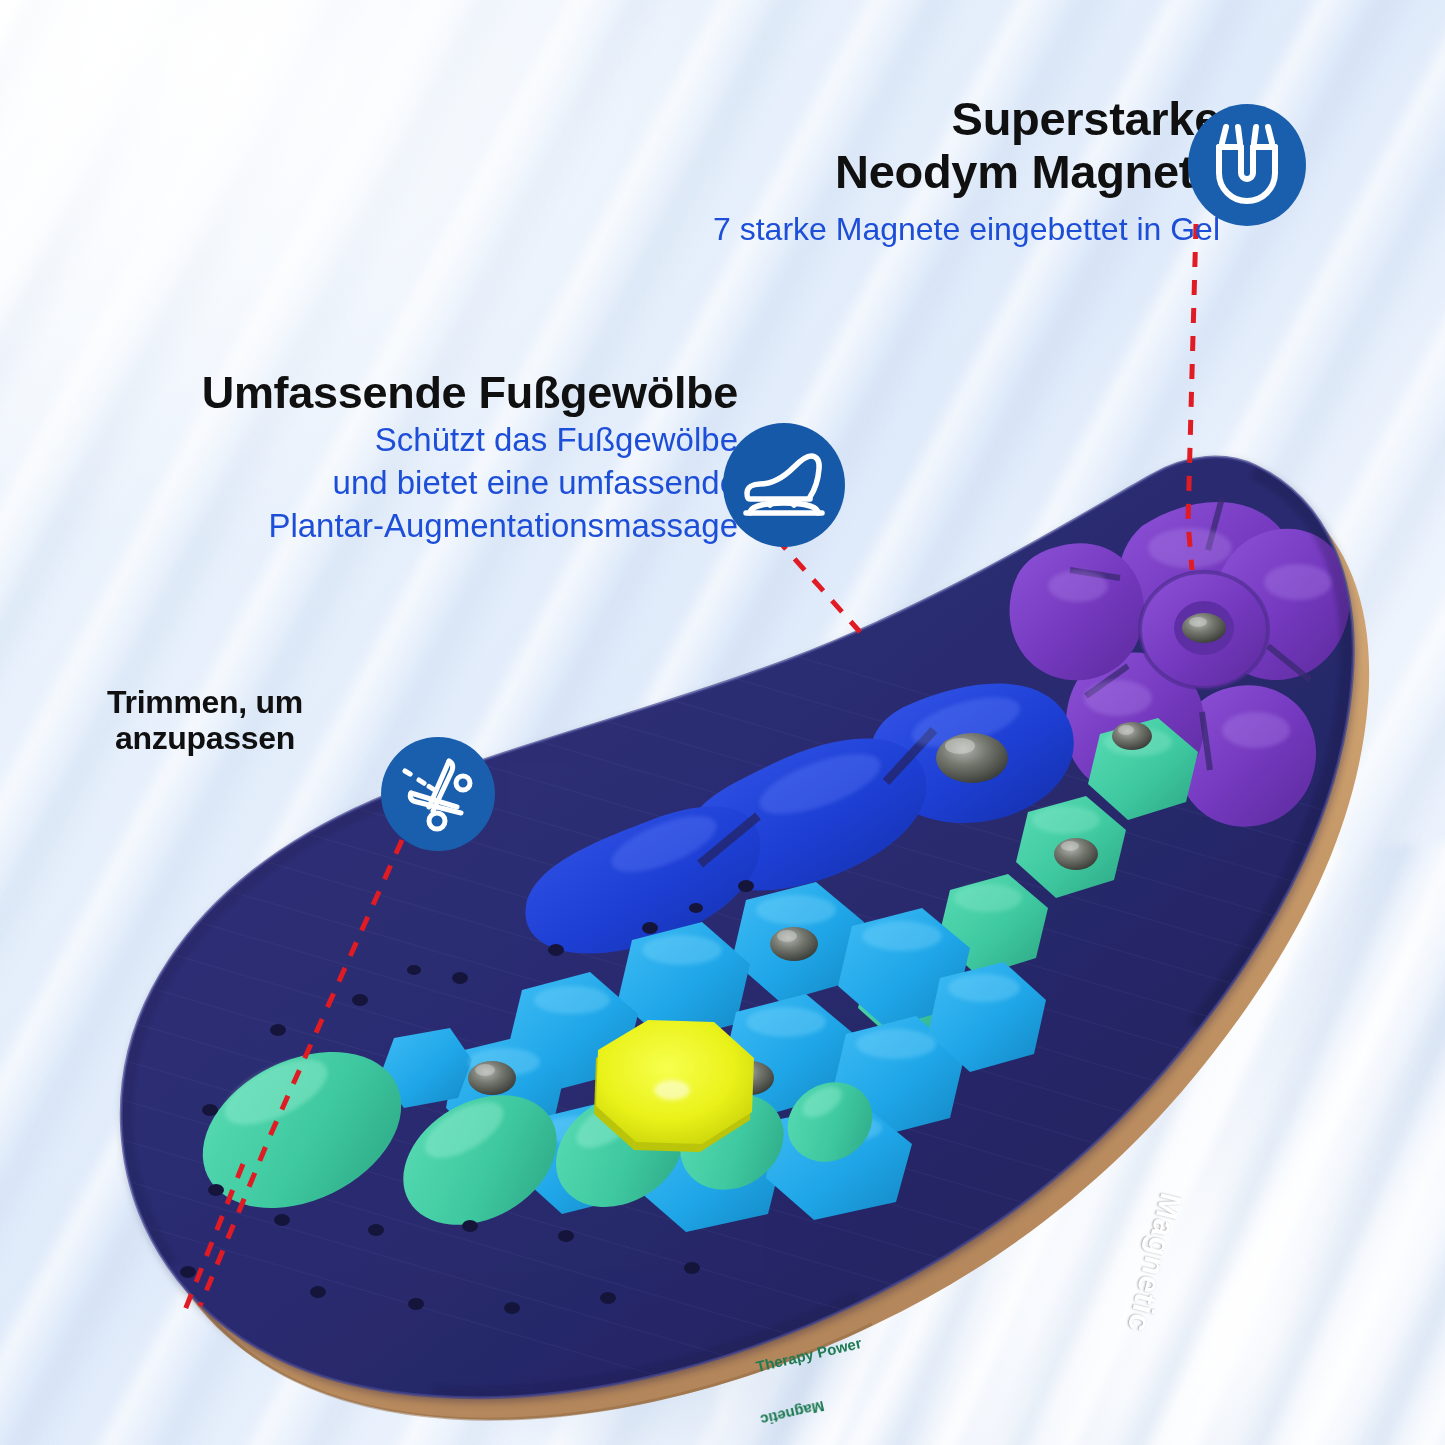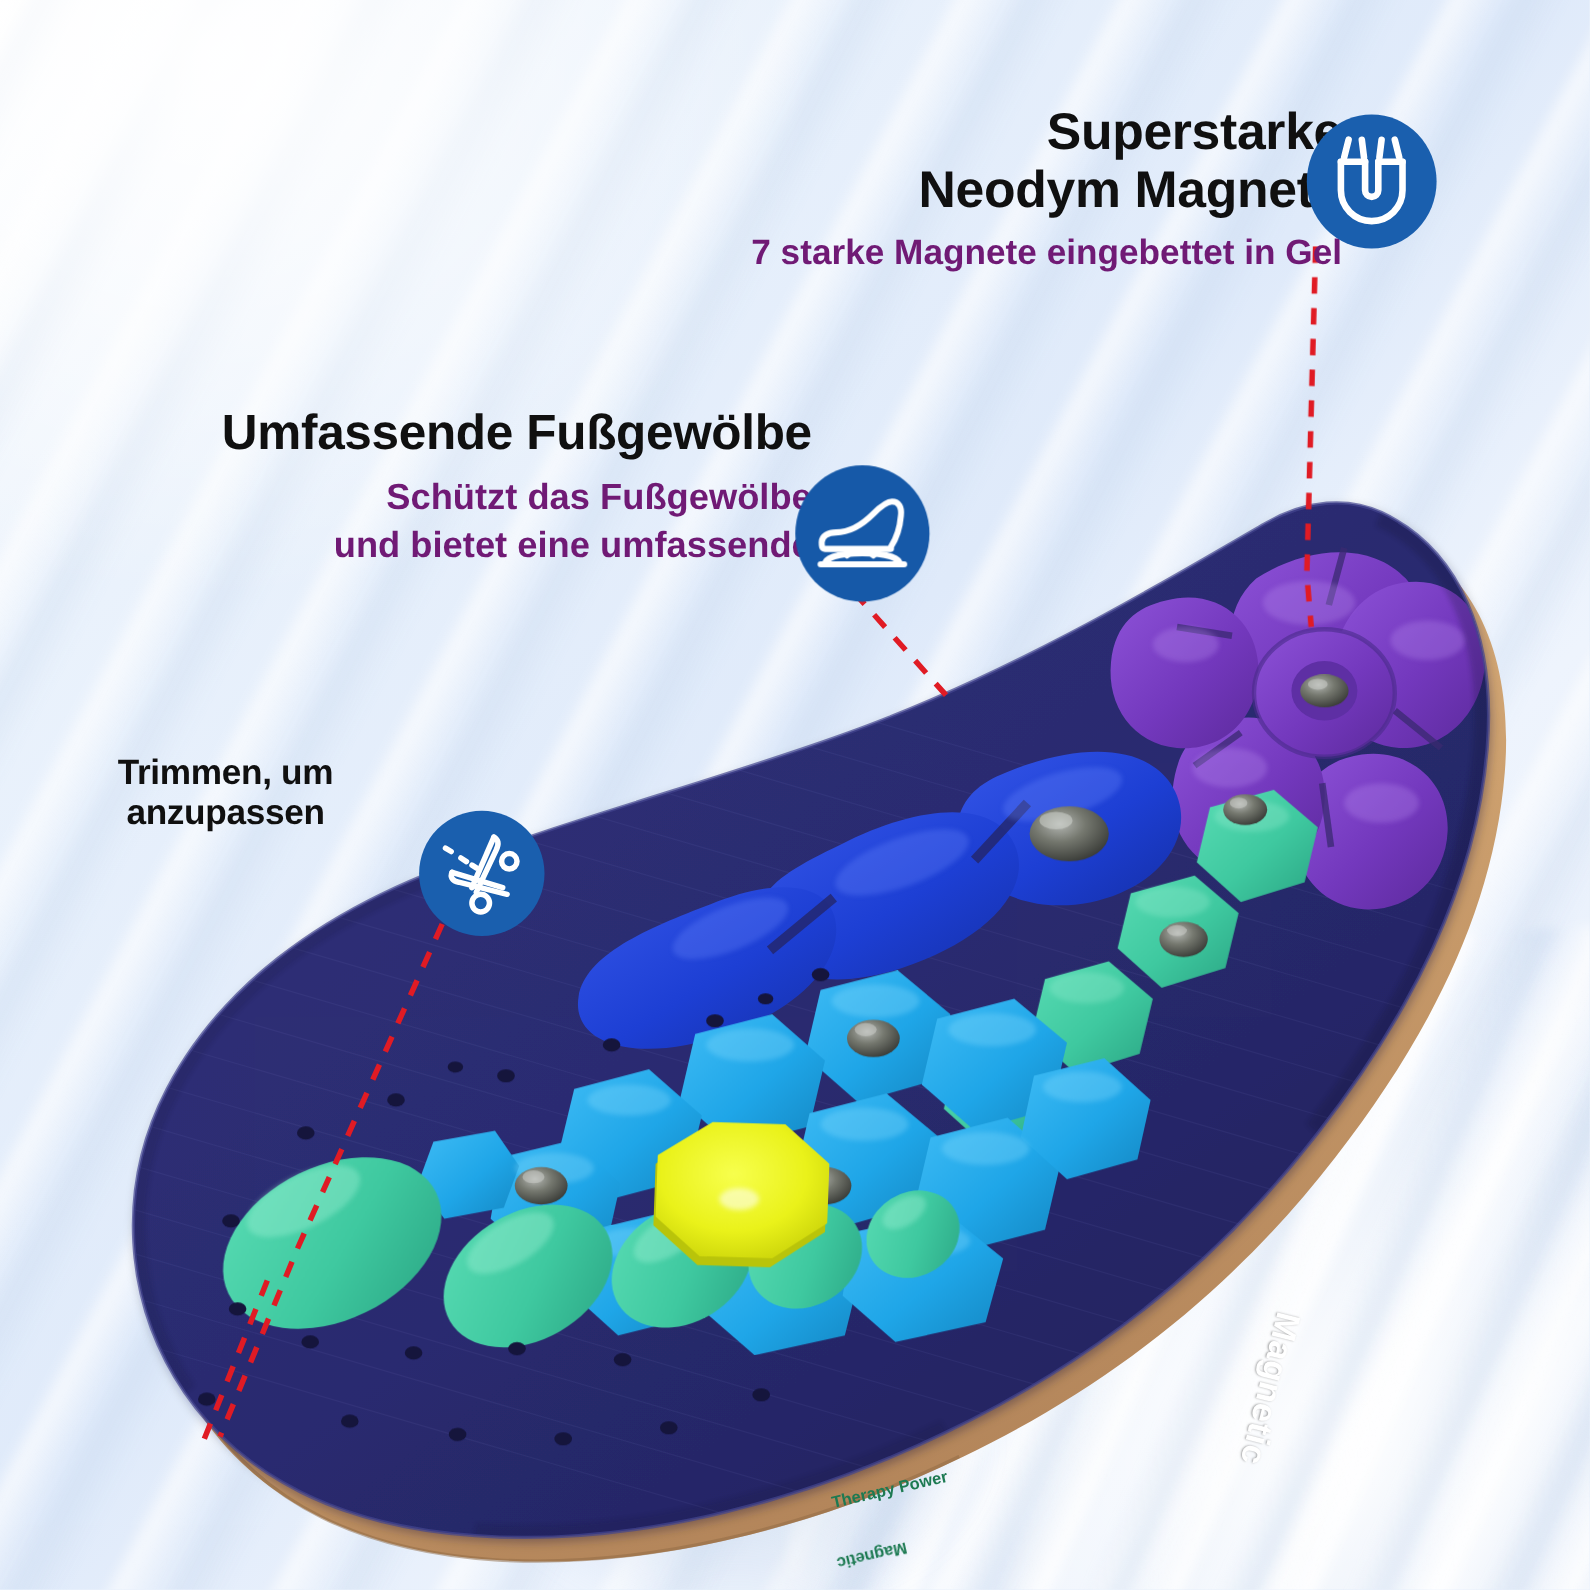--- a/index.html
+++ b/index.html
@@ -55,30 +55,30 @@
     background:radial-gradient(ellipse at 50% 30%,rgba(168,192,224,.45),rgba(168,192,224,0) 70%);
     filter:blur(10px);
   }
 
   
   .callout{position:absolute;}
   .c-title{
     font-weight:bold;color:#101010;line-height:1.13;letter-spacing:-.3px;
   }
   .c-sub{
-    color:#701a75;line-height:1.30;font-weight:700;
+    color:#1d4ed8;line-height:1.30;font-weight:400;
   }
 
   #callout-magnets{left:520px;top:92px;width:700px;text-align:right;}
   #callout-magnets .c-title{font-size:47px;}
   #callout-magnets .c-sub{font-size:32px;margin-top:11px;}
 
   #callout-massage{left:48px;top:368px;width:690px;text-align:right;}
   #callout-massage .c-title{font-size:45px;}
-  #callout-massage .c-sub{font-size:33px;margin-top:12px;}
+  #callout-massage .c-sub{font-size:33px;}
 
   #callout-trim{left:30px;top:684px;width:350px;text-align:center;}
   #callout-trim .c-title{font-size:32px;}
 
   
   .badge{
     position:absolute;border-radius:50%;
     background:#1660ae;
     display:flex;align-items:center;justify-content:center;
   }
@@ -467,20 +467,21 @@
 
       <path d="M 33 24 L 33 50 A 6 6 0 0 0 45 50 L 45 24"></path>
     </svg>
   </div>
 
   <div class="callout" id="callout-massage">
     <div class="c-title">Umfassende Fußgewölbe</div>
     <div class="c-sub">
       <div>Schützt das Fußgewölbe</div>
       <div>und bietet eine umfassende</div>
+      <div>Plantar-Augmentationsmassage</div>
     </div>
   </div>
 
   <div class="badge" id="badge-arch">
     <svg width="88" height="72" viewBox="0 0 88 72" fill="none" stroke="#ffffff" stroke-width="5.5" stroke-linecap="round" stroke-linejoin="round">
 
       <path d="M 7 44
                C 7 38, 13 35, 20 35
                C 32 35, 44 28, 54 18
                C 60 12, 66 7, 71 7

